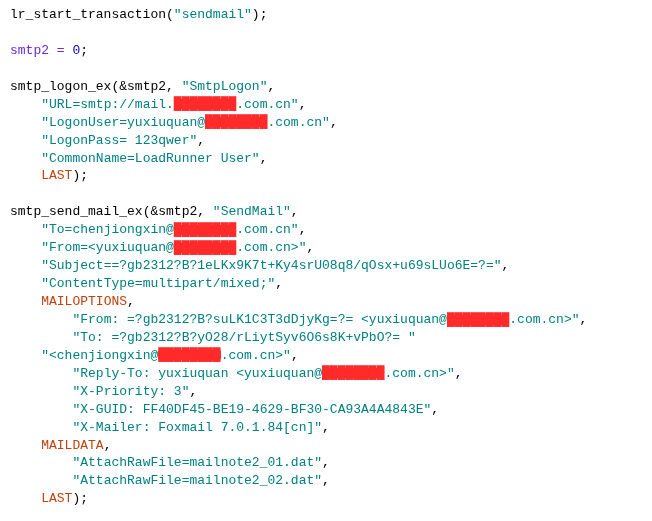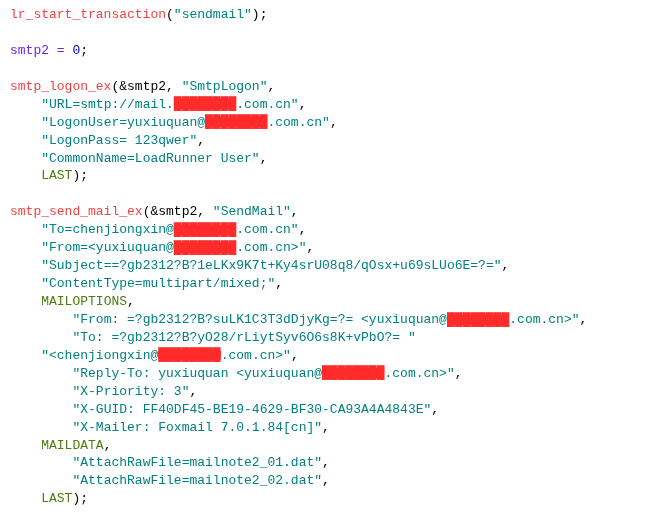--- a/index.html
+++ b/index.html
@@ -12,24 +12,24 @@
     color: #000;
     width: 652px;
     box-sizing: border-box;
     position: relative;
   }
   pre {
     margin: 0;
     font-family: inherit;
     white-space: pre;
   }
-  .fn   { color: #ef4444; }          
+  .fn   { color: #000000; }          
   .str  { color: #008080; }          
   .num  { color: #0000c0; }          
-  .kw   { color: #4d7c0f; }          
+  .kw   { color: #c2410c; }          
   .id   { color: #6d28d9; }             
   .redact {
     display: inline-block;
     background: #ff2a2a;
     color: #ff2a2a;
     border-radius: 2px;
     height: 10px;
     line-height: 10px;
     vertical-align: middle;
   }

